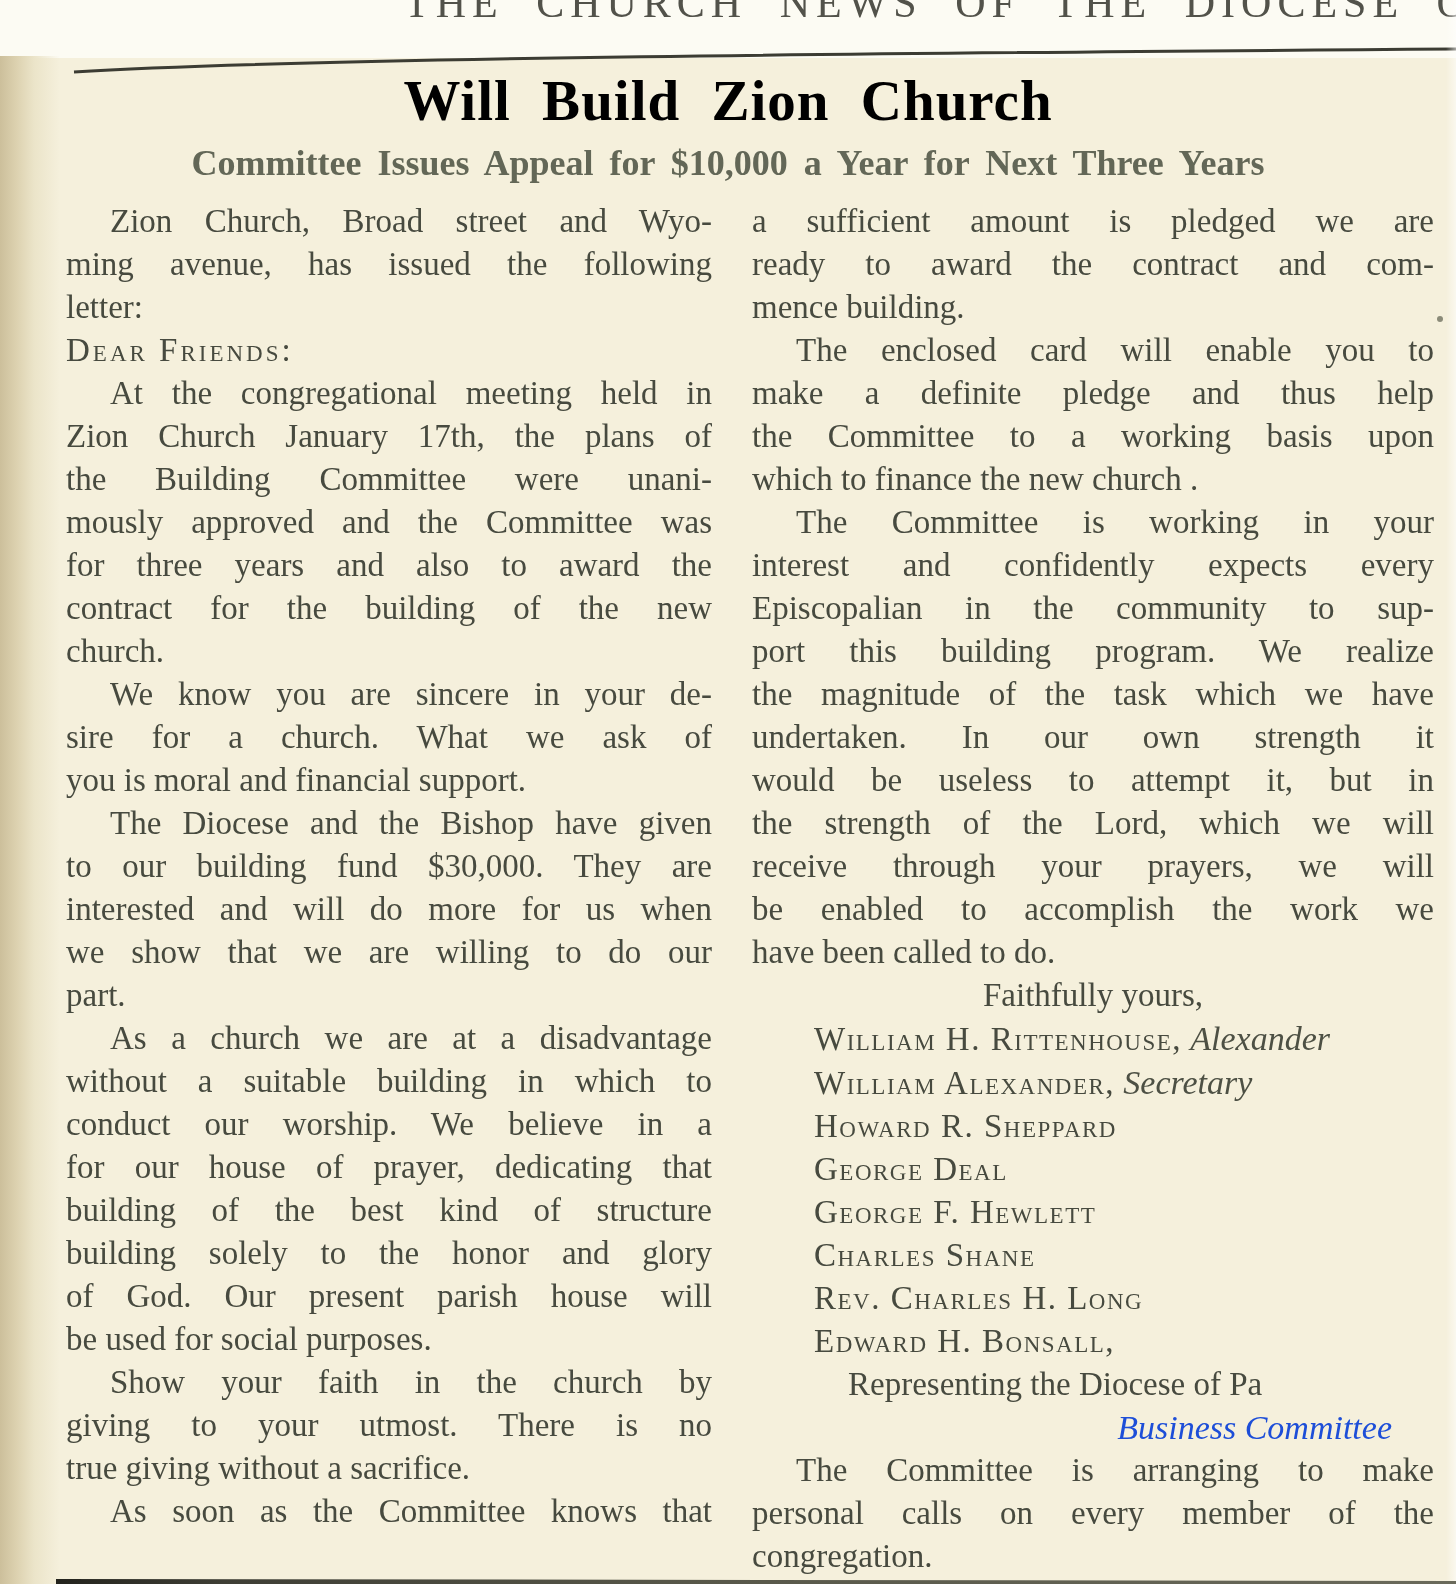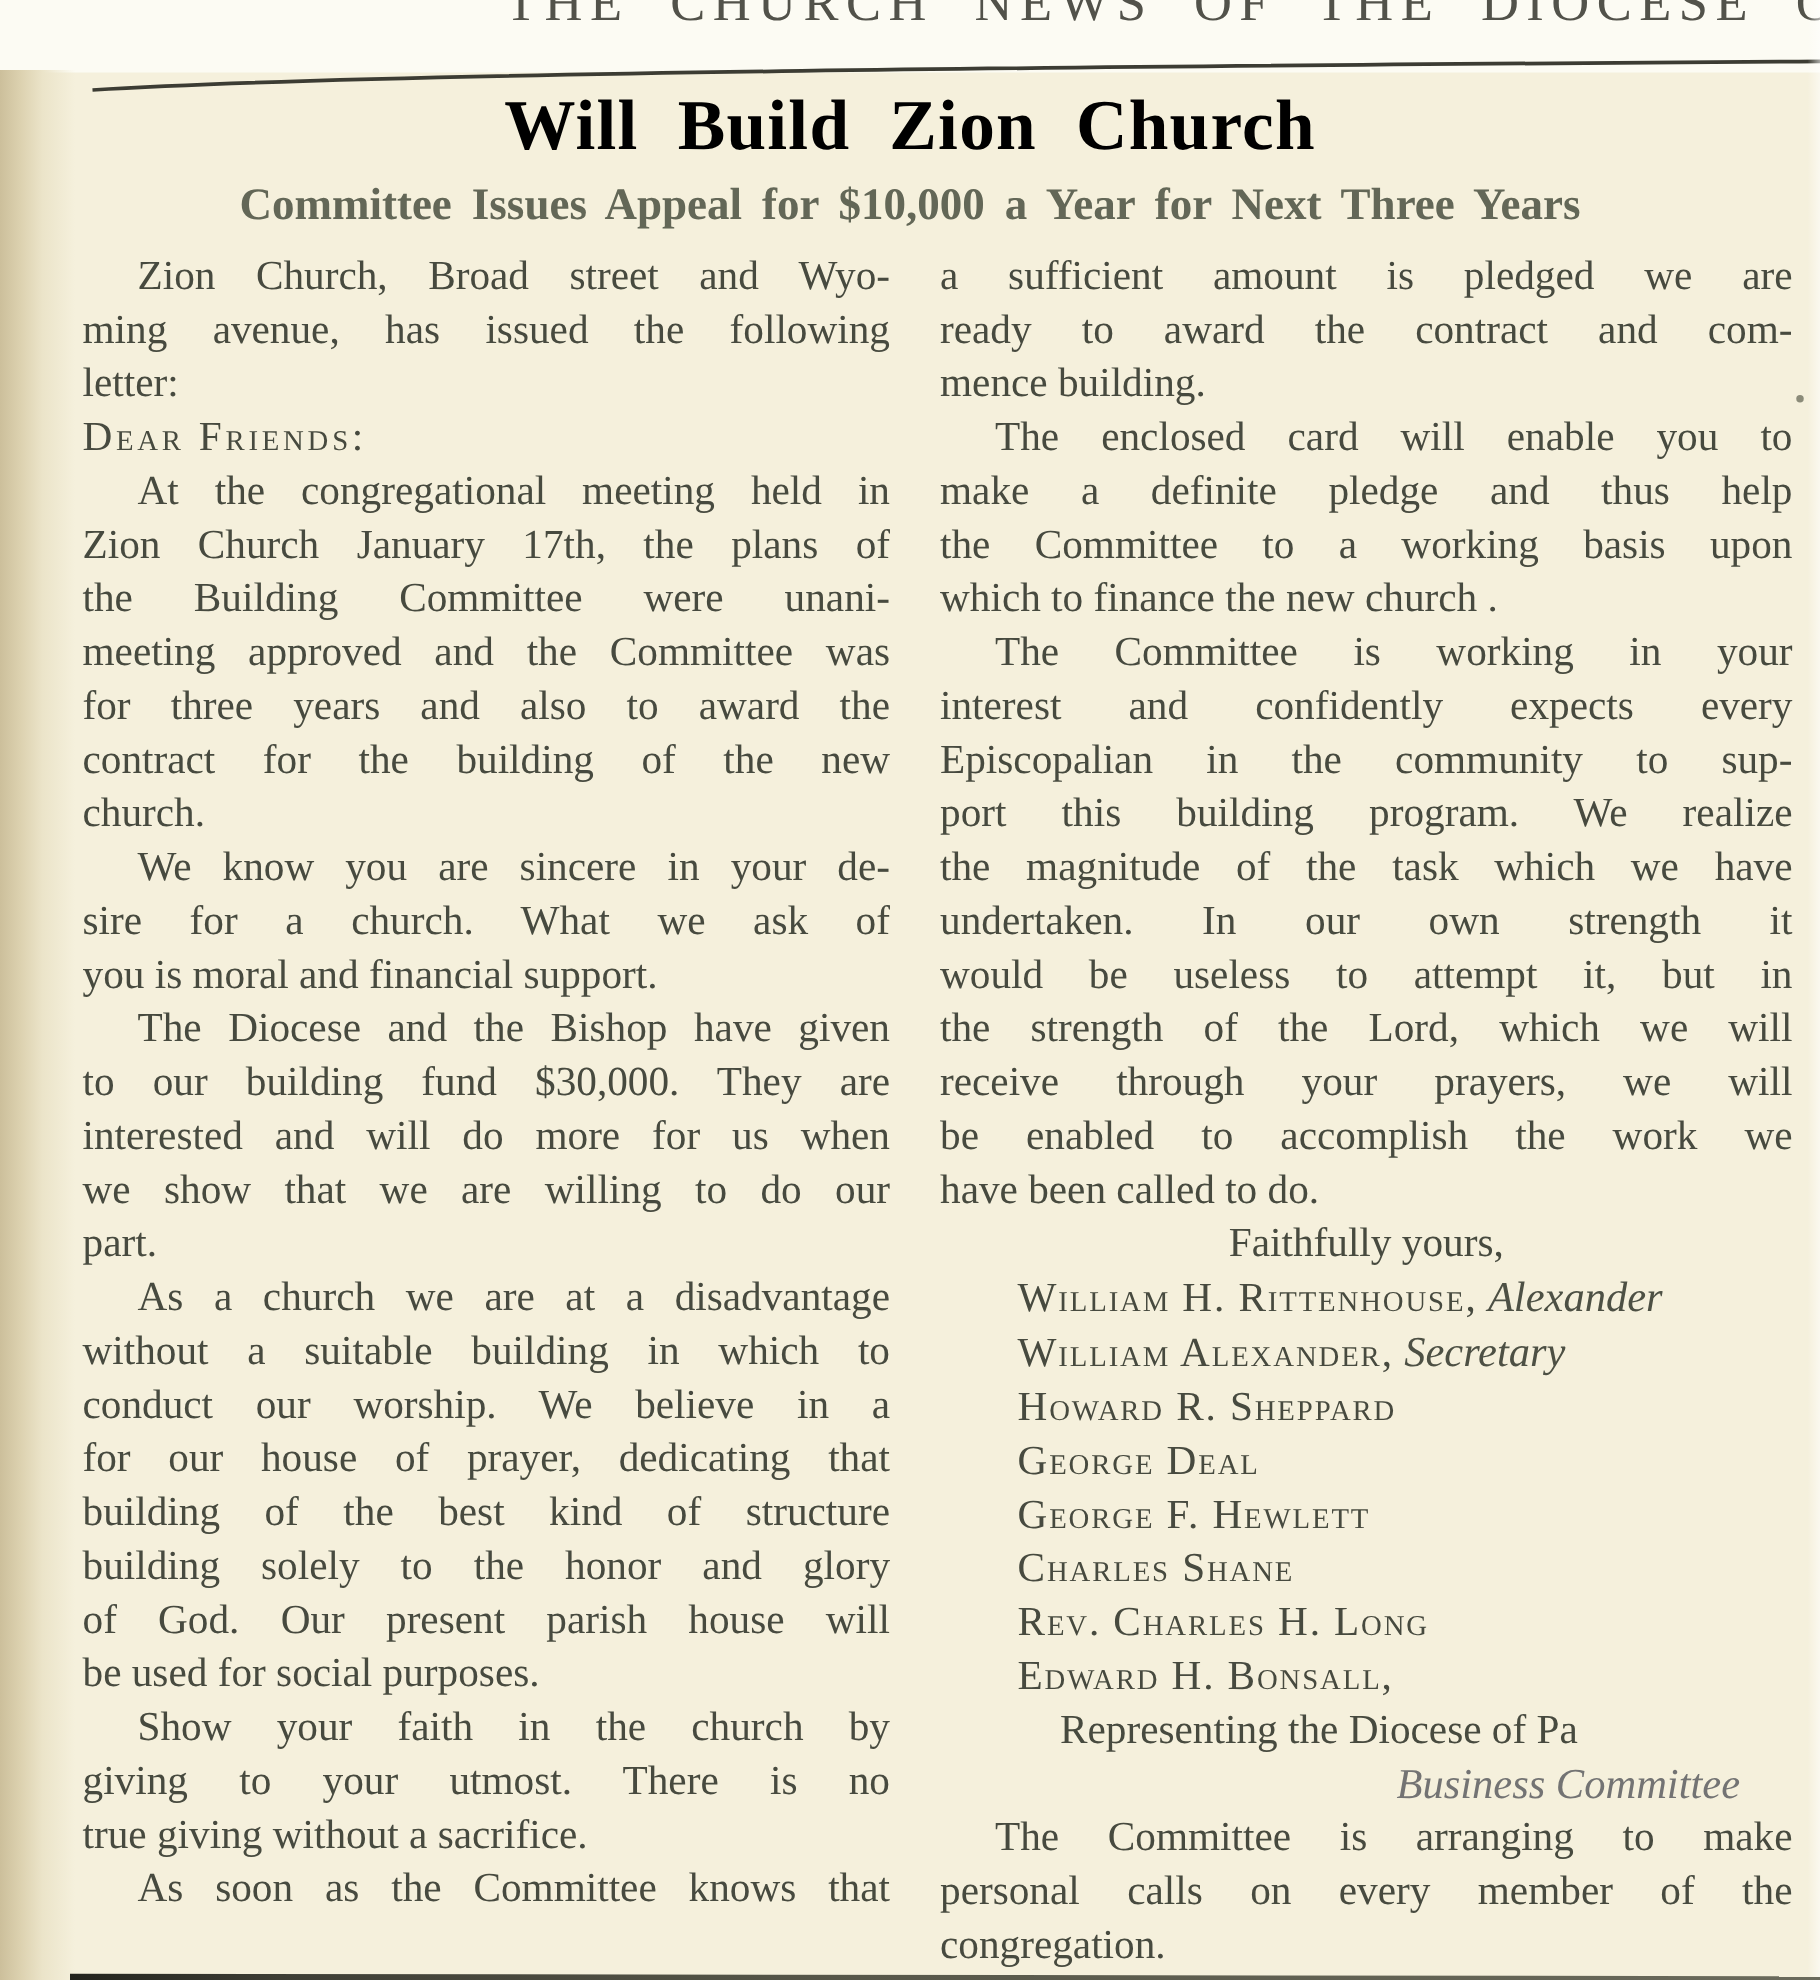--- a/index.html
+++ b/index.html
@@ -40,21 +40,21 @@
   }
   .column { position:absolute; top:200px; }
   .col-left  { left:66px;  width:646px; }
   .col-right { left:752px; width:682px; }
   .line { font-size:33px; line-height:43px; color:#474a3f; }
   .just    { text-align:justify; text-align-last:justify; }
   .natural { text-align:left; }
   .ind     { padding-left:44px; }
   .center  { text-align:center; }
   .rep     { padding-left:96px; }
-  .right-italic { text-align:right; font-style:italic; padding-right:42px; font-size:34px; color:#737373; }
+  .right-italic { text-align:right; font-style:italic; padding-right:42px; font-size:34px; color:#1d4ed8; }
   .salutation { font-variant:small-caps; letter-spacing:3px; }
   .sig  { padding-left:62px; white-space:nowrap; }
   .sc   { font-variant:small-caps; letter-spacing:1.5px; }
   .role { font-style:italic; font-size:34px; color:#4d5044; }
   .bottom-rule {
     position:absolute; left:56px; right:0; bottom:0; height:6px;
     background:linear-gradient(to right,#23231d 0%,#3e3e35 12%,#575749 45%,#6a6a5b 100%);
     clip-path:polygon(0 15%, 100% 50%, 100% 100%, 0 100%);
   }
   .stray-dot {
@@ -88,21 +88,21 @@
         <div class="line just">ming avenue, has issued the following</div>
         <div class="line natural">letter:</div>
       </div>
       <div>
         <div class="line natural salutation">Dear Friends:</div>
       </div>
       <div>
         <div class="line just ind">At the congregational meeting held in</div>
         <div class="line just">Zion Church January 17th, the plans of</div>
         <div class="line just">the Building Committee were unani-</div>
-        <div class="line just">meeting approved and the Committee was</div>
+        <div class="line just">mously approved and the Committee was</div>
         <div class="line just">for three years and also to award the</div>
         <div class="line just">contract for the building of the new</div>
         <div class="line natural">church.</div>
       </div>
       <div>
         <div class="line just ind">We know you are sincere in your de-</div>
         <div class="line just">sire for a church.  What we ask of</div>
         <div class="line natural">you is moral and financial support.</div>
       </div>
       <div>

